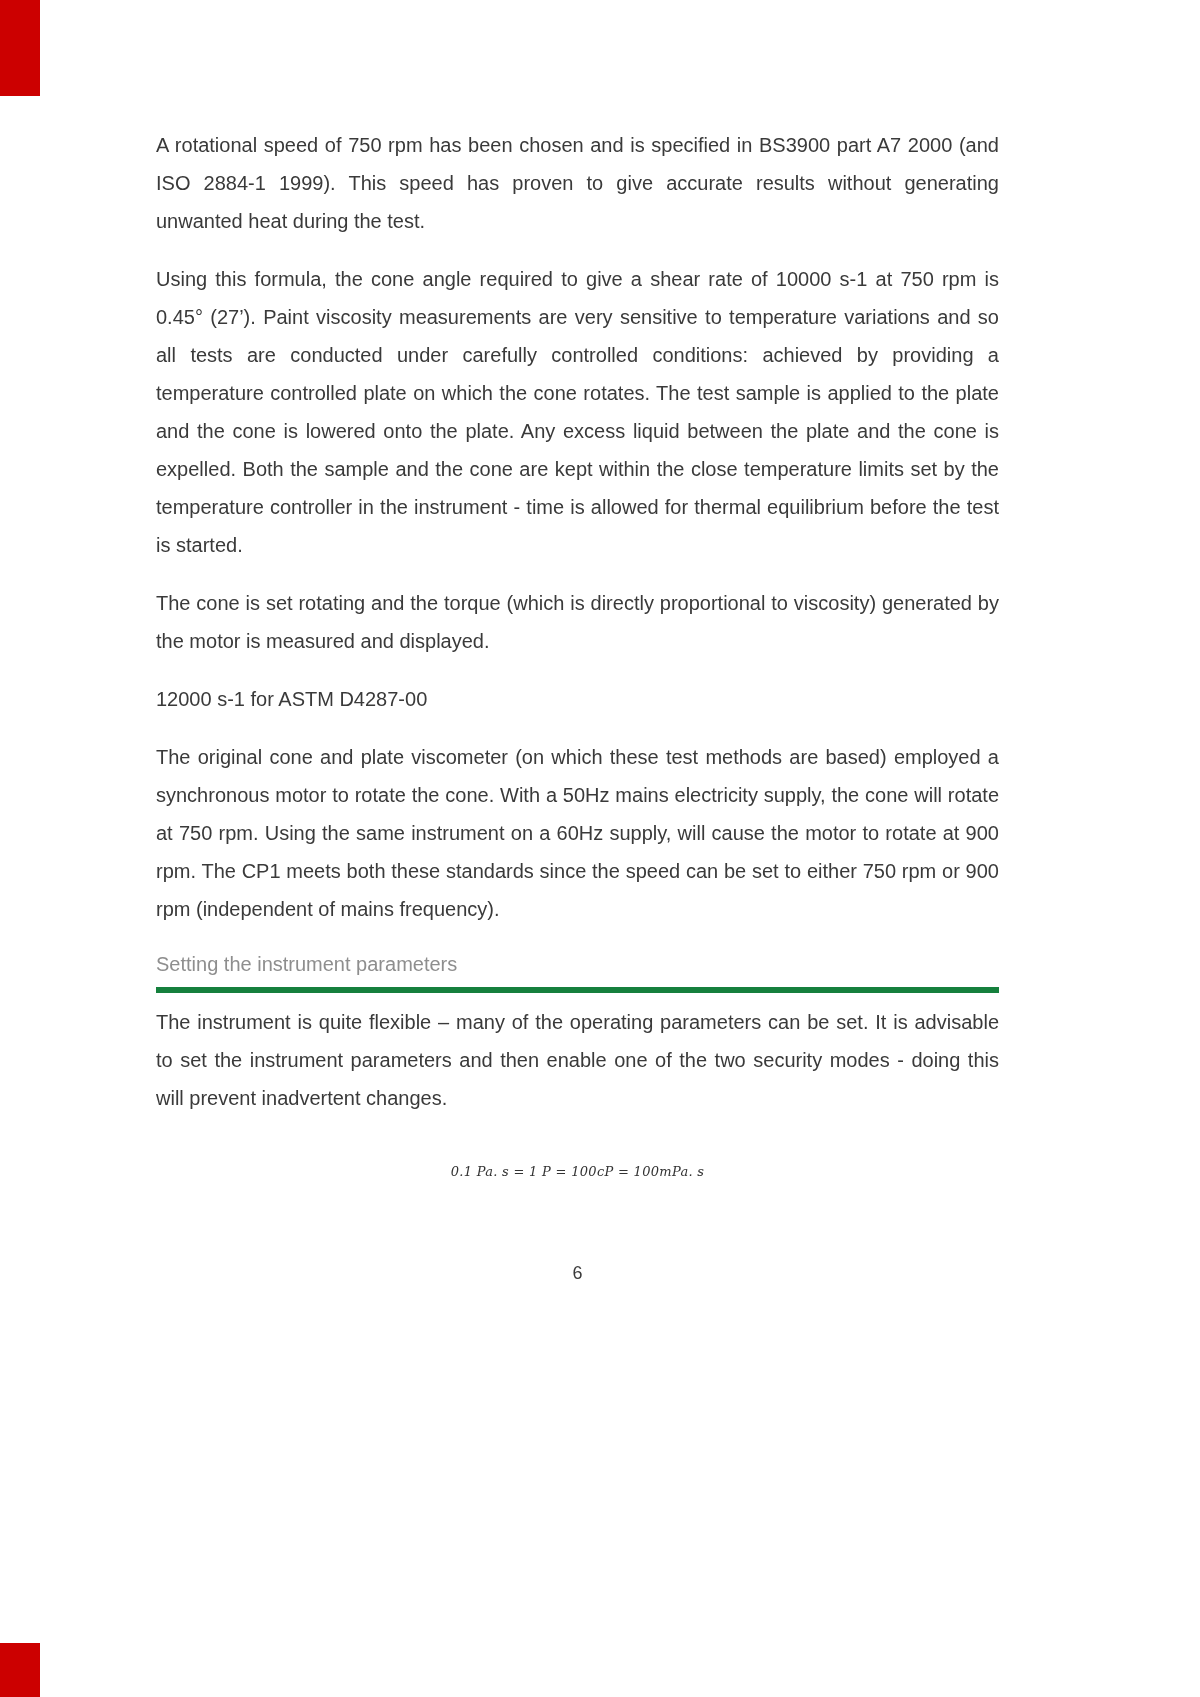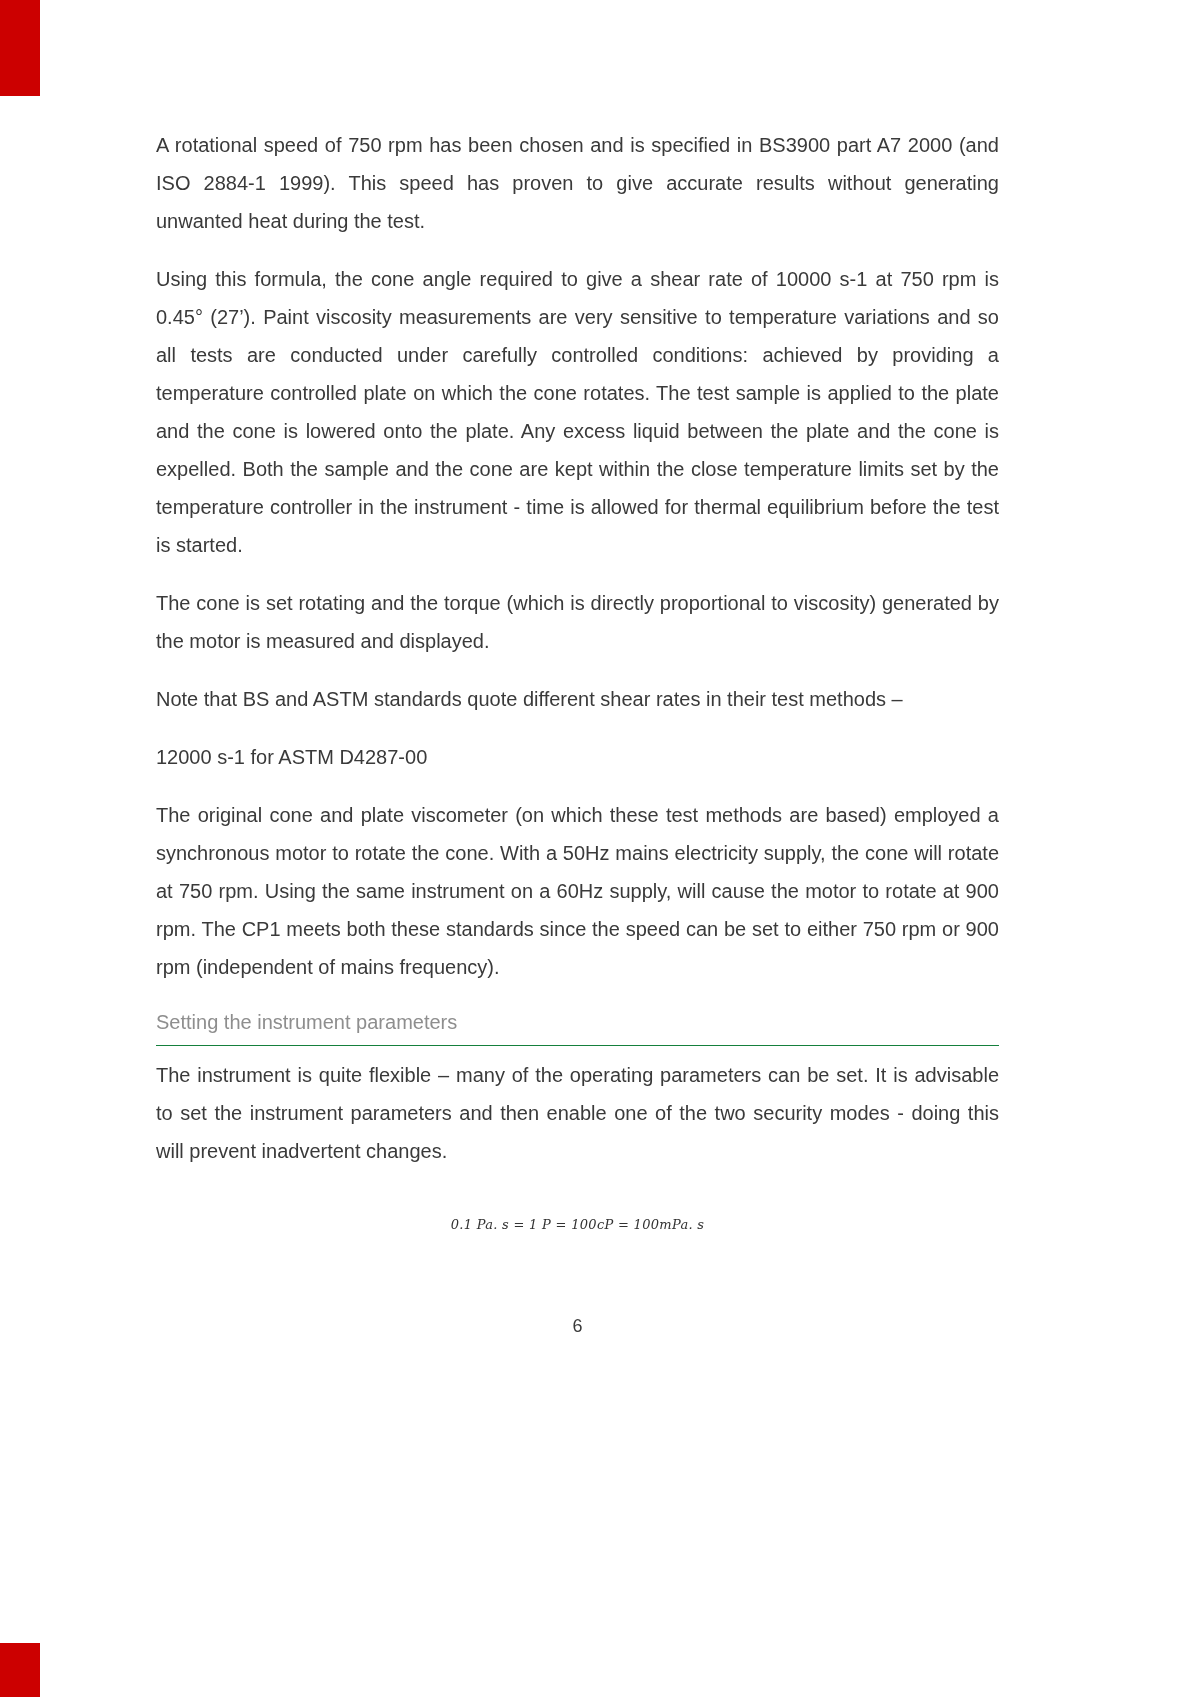--- a/index.html
+++ b/index.html
@@ -44,21 +44,21 @@
   .para.single {
     text-align: left;
   }
   .section-heading {
     margin: 22px 0 10px 0;
     padding-bottom: 9px;
     font-size: 20px;
     font-weight: normal;
     line-height: 28px;
     color: #8e8e8e;
-    border-bottom: 1px solid #15803d;
+    border-bottom: 6px solid #15803d;
     text-align: left;
   }
   .formula {
     margin: 40px 0 0 0;
     text-align: center;
     font-family: "DejaVu Serif", serif;
     font-style: italic;
     font-size: 13px;
     line-height: 30px;
     color: #333333;
@@ -78,21 +78,20 @@
 <div class="page">
 
   <div class="red-edge top"></div>
   <div class="red-edge bottom"></div>
 
   <div class="content">
 
     <p class="para">A rotational speed of 750 rpm has been chosen and is specified in BS3900 part A7 2000 (and ISO 2884-1 1999). This speed has proven to give accurate results without generating unwanted heat during the test.</p>
     <p class="para">Using this formula, the cone angle required to give a shear rate of 10000 s-1 at 750 rpm is 0.45° (27’). Paint viscosity measurements are very sensitive to temperature variations and so all tests are conducted under carefully controlled conditions: achieved by providing a temperature controlled plate on which the cone rotates. The test sample is applied to the plate and the cone is lowered onto the plate. Any excess liquid between the plate and the cone is expelled. Both the sample and the cone are kept within the close temperature limits set by the temperature controller in the instrument - time is allowed for thermal equilibrium before the test is started.</p>
     <p class="para">The cone is set rotating and the torque (which is directly proportional to viscosity) generated by the motor is measured and displayed.</p>
-    <p class="para single">Note that BS and ASTM standards quote different shear rates in their test methods –</p>
     <p class="para single">12000 s-1 for ASTM D4287-00</p>
     <p class="para">The original cone and plate viscometer (on which these test methods are based) employed a synchronous motor to rotate the cone. With a 50Hz mains electricity supply, the cone will rotate at 750 rpm. Using the same instrument on a 60Hz supply, will cause the motor to rotate at 900 rpm. The CP1 meets both these standards since the speed can be set to either 750 rpm or 900 rpm (independent of mains frequency).</p>
 
     <h2 class="section-heading">Setting the instrument parameters</h2>
 
     <p class="para">The instrument is quite flexible – many of the operating parameters can be set. It is advisable to set the instrument parameters and then enable one of the two security modes - doing this will prevent inadvertent changes.</p>
 
     <div class="formula">0.1 Pa. s  =  1 P  =  100cP  =  100mPa. s</div>
 
     <div class="page-number">6</div>

